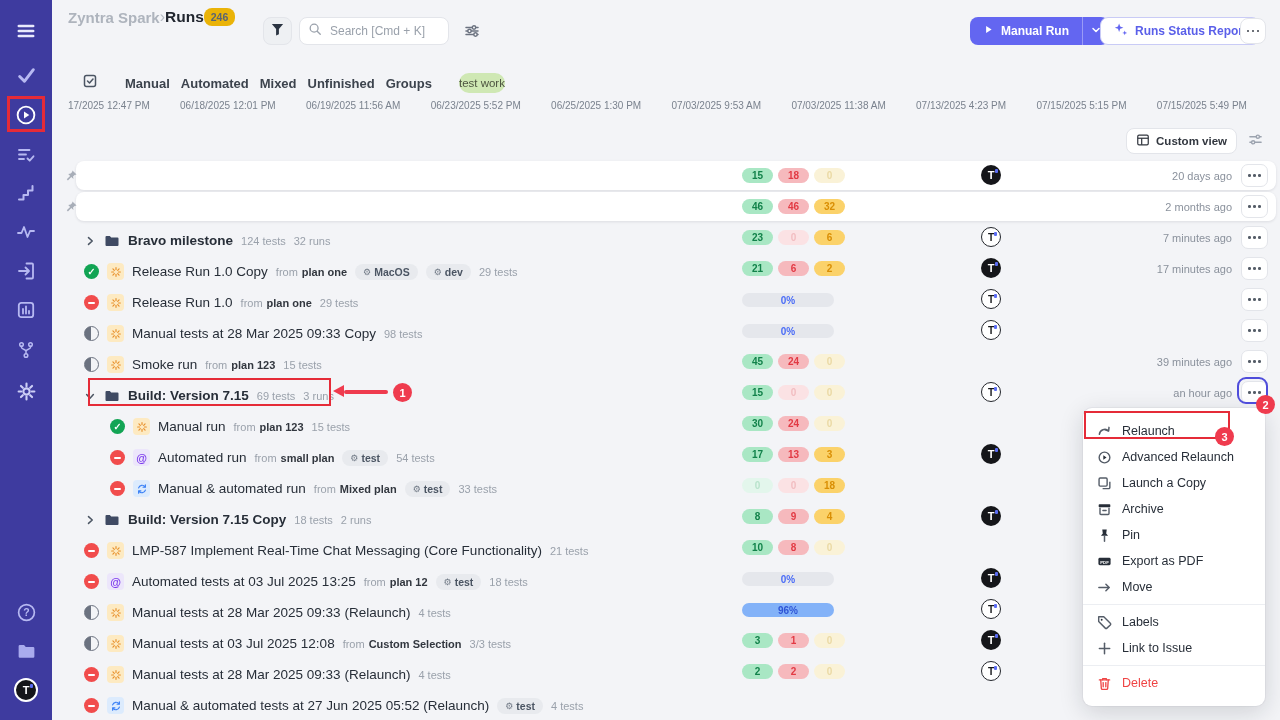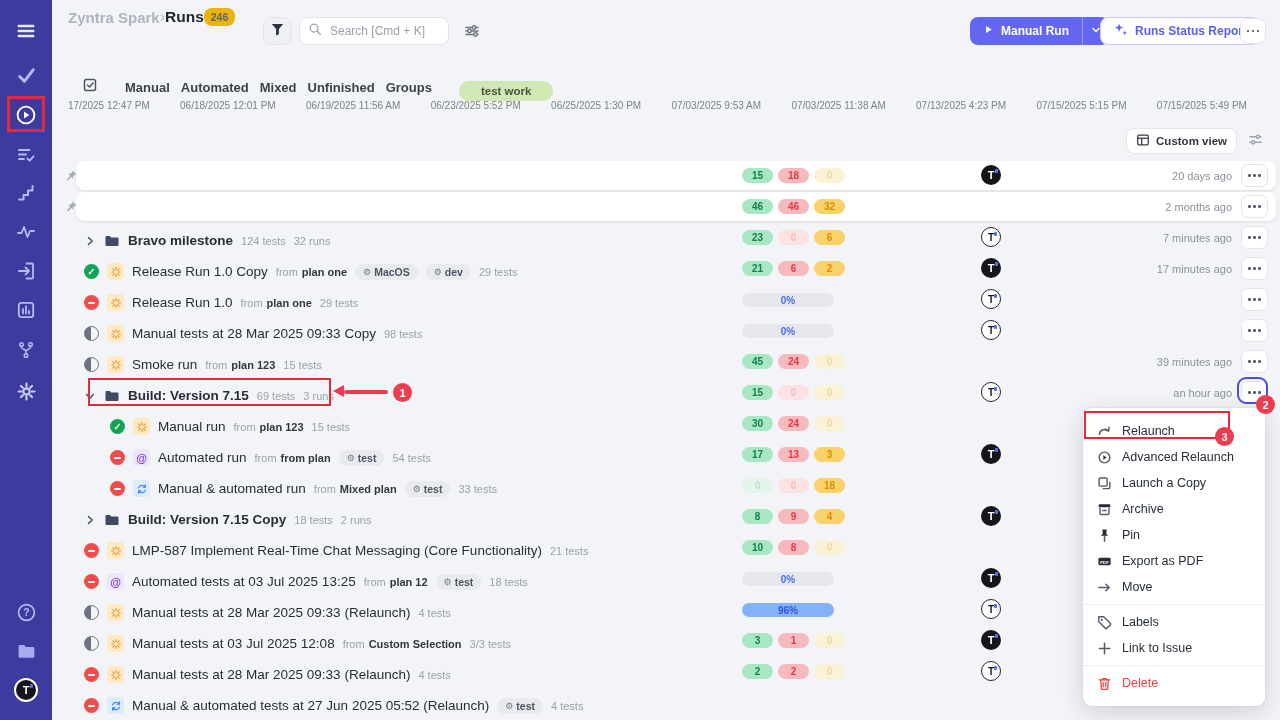--- a/index.html
+++ b/index.html
@@ -25,21 +25,21 @@
   .mr-btn{position:absolute;left:918px;top:17px;height:28px;display:flex;border-radius:8px;overflow:hidden;cursor:pointer;}
   .mr-main{background:#6366f1;color:#fff;font-size:12px;font-weight:700;display:flex;align-items:center;gap:7px;padding:0 13px;}
   .mr-chev{background:#6366f1;border-left:1px solid rgba(255,255,255,.35);width:26px;display:flex;align-items:center;justify-content:center;}
   .rsr-btn{left:1048px;top:17px;height:28px;padding:0 12px;color:#5a5fe9;font-size:12px;font-weight:700;gap:7px;border-color:#c9cbf6;}
   .more-hdr{left:1188px;top:18px;width:26px;height:26px;}
   .dots{display:flex;gap:2.5px;align-items:center;}
   .dots i{width:2.6px;height:2.6px;border-radius:50%;background:#3c424b;}
   
   .tabs{position:absolute;left:30px;top:73px;display:flex;align-items:center;gap:27px;}
   .tab{font-size:13px;color:#3c434d;font-weight:600;cursor:pointer;}
-  .tag-filter{background:#cfe8b4;color:#4d5440;font-size:11.5px;font-weight:700;border-radius:10px;padding:4px 22px;cursor:pointer;margin-top:8px;}
+  .tag-filter{background:#cfe8b4;color:#4d5440;font-size:11.5px;font-weight:400;border-radius:10px;padding:4px 0;cursor:pointer;}
   .timeline{position:absolute;left:16px;right:33px;top:100px;display:flex;justify-content:space-between;font-size:10px;color:#7a828e;}
   .cv-btn{left:auto;right:43px;top:128px;height:23px;padding:12px 9px;font-size:11.5px;font-weight:700;color:#32373f;gap:6px;}
   .cv-sliders{position:absolute;right:17px;top:132px;cursor:pointer;}
   
   #rows{position:absolute;left:52px;top:160px;right:0;}
   .run-row{position:relative;height:31px;}
   .card-bg{position:absolute;left:24px;right:4px;top:1px;bottom:1px;background:#fff;border-radius:8px;box-shadow:0 1px 3px rgba(20,24,40,.10);}
   .pin-ic{position:absolute;left:13px;top:8px;}
   .cell-name{position:absolute;left:32px;top:0;height:31px;display:flex;align-items:center;gap:8px;max-width:640px;white-space:nowrap;margin-top:34px;}
   .cell-name.ind{left:58px;}
@@ -566,21 +566,21 @@
       </div>
     </div>
     <div class="run-row">
       <div class="cell-name ind">
         <span class="st-ic st-stopped">
           <i></i>
         </span>
         <span class="tp-ic tp-automated">@</span>
         <span class="run-name">Automated run</span>
         <span class="from-lbl">from</span>
-        <span class="from-plan">from plan</span>
+        <span class="from-plan">small plan</span>
         <span class="tag"><b>⚙</b>test</span>
         <span class="tests-lbl">54 tests</span>
       </div>
       <div class="cell-counts">
         <span class="pill pg">30</span>
         <span class="pill pr">24</span>
         <span class="pill py fd">0</span>
       </div>
     </div>
     <div class="run-row">

